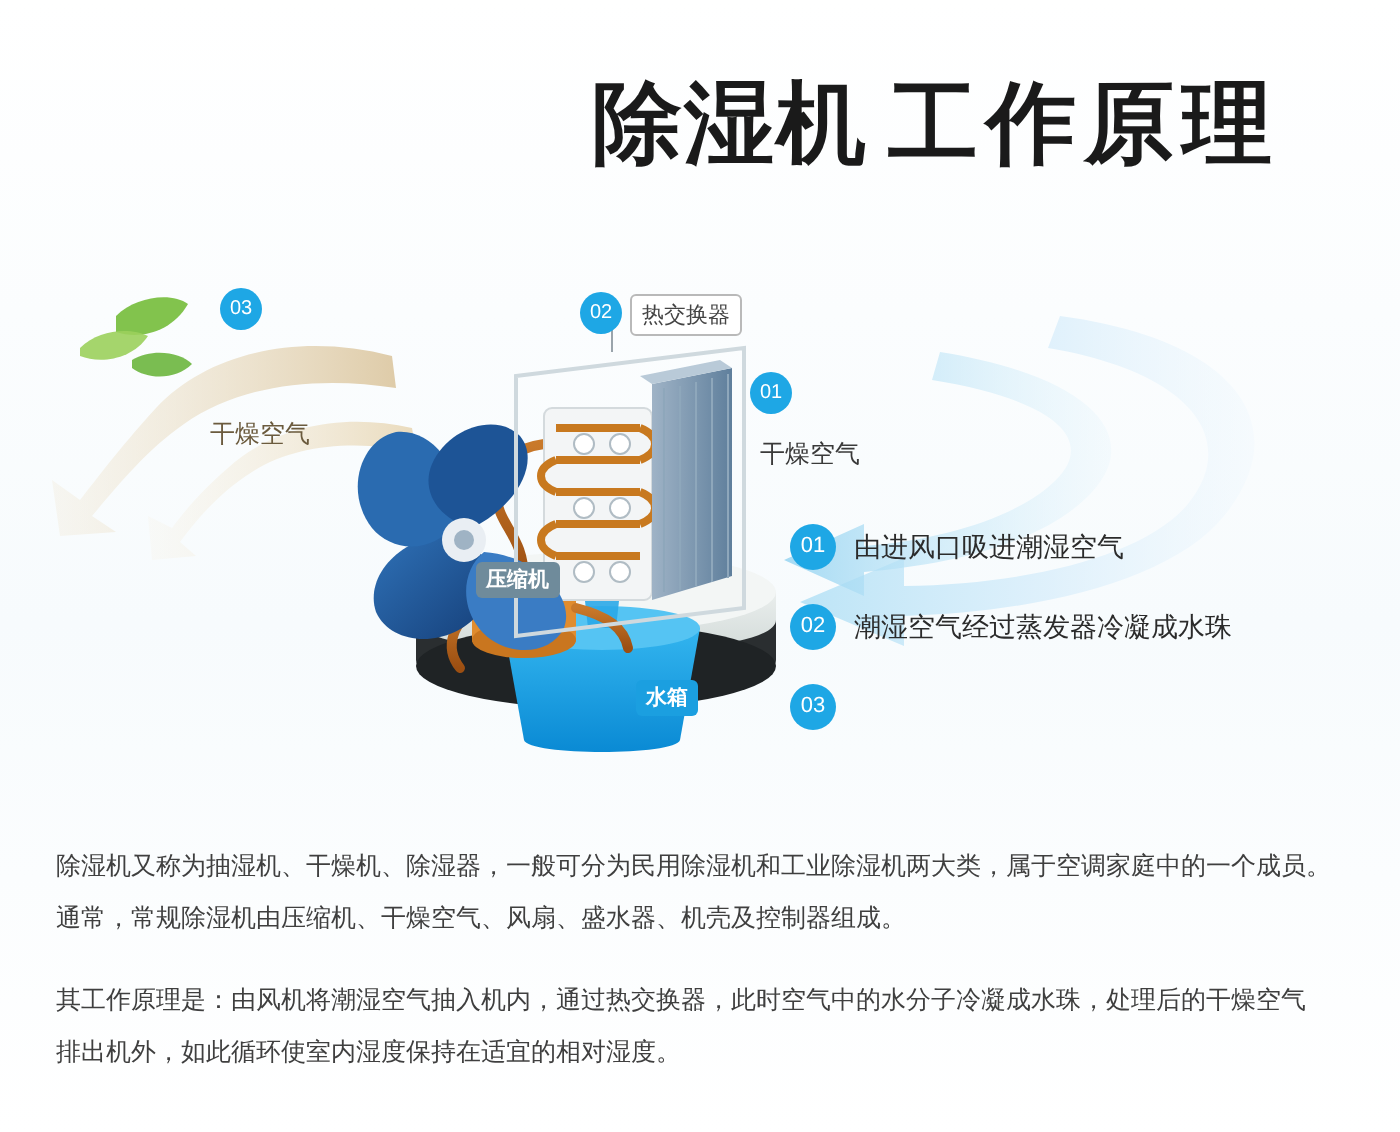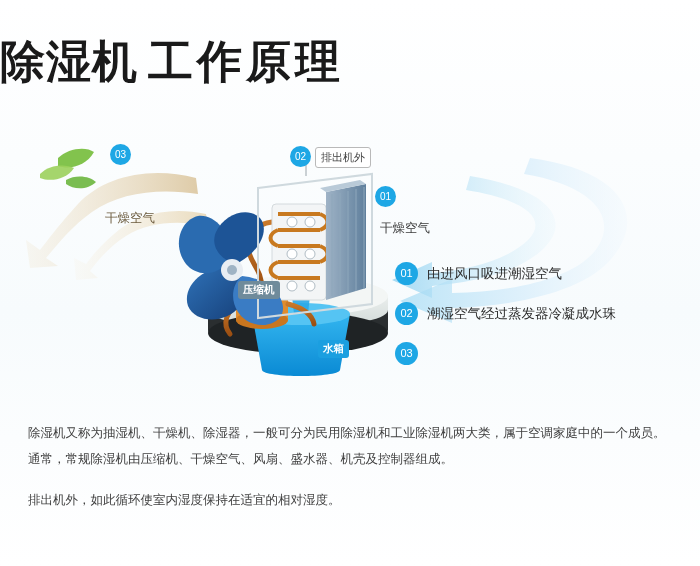--- a/index.html
+++ b/index.html
@@ -19,23 +19,23 @@
     width: 700px;
     height: 566px;
     background: linear-gradient(to bottom, #ffffff 0%, #f7fbfd 55%, #ffffff 100%);
     overflow: hidden;
   }
 
   
   .title-wrap {
     position: absolute;
     top: 32px;
-    left: 0;
+    left: 12px;
     width: 628px;
-    text-align: left;
+    text-align: right;
     white-space: nowrap;
   }
   .title-main {
     font-family: "Liberation Sans", sans-serif;
     font-size: 45px;
     font-weight: bold;
     color: #1a1a1a;
     letter-spacing: 1px;
   }
   .title-sub {
@@ -284,21 +284,21 @@
       <span class="badge badge-sm">03</span>
     </div>
     <div style="position:absolute; left:105px; top:90px; color:#7a6b4c;">
       <span class="lbl-dark" style="color:#6b5b3e;">干燥空气</span>
     </div>
 
     <div style="position:absolute; left:290px; top:28px;">
       <span class="badge badge-sm">02</span>
     </div>
     <div class="callout" style="left:315px; top:29px;">
-      <span>排出机外</span>
+      <span>热交换器</span>
     </div>
 
     <div style="position:absolute; left:375px; top:68px;">
       <span class="badge badge-sm">01</span>
     </div>
     <div style="position:absolute; left:380px; top:100px;">
       <span class="lbl-dark">干燥空气</span>
     </div>
 
     <div class="device-tag" style="left:238px; top:163px; background:#6f8b9b;">
@@ -323,16 +323,17 @@
     <div class="legend-row">
       <span class="badge">03</span>
     </div>
   </div>
 
   <div class="body-text p1">
     <div>除湿机又称为抽湿机、干燥机、除湿器，一般可分为民用除湿机和工业除湿机两大类，属于空调家庭中的一个成员。</div>
     <div>通常，常规除湿机由压缩机、干燥空气、风扇、盛水器、机壳及控制器组成。</div>
   </div>
   <div class="body-text p2">
+    <div>其工作原理是：由风机将潮湿空气抽入机内，通过热交换器，此时空气中的水分子冷凝成水珠，处理后的干燥空气</div>
     <div>排出机外，如此循环使室内湿度保持在适宜的相对湿度。</div>
   </div>
 
 </div>
 
 </body></html>

